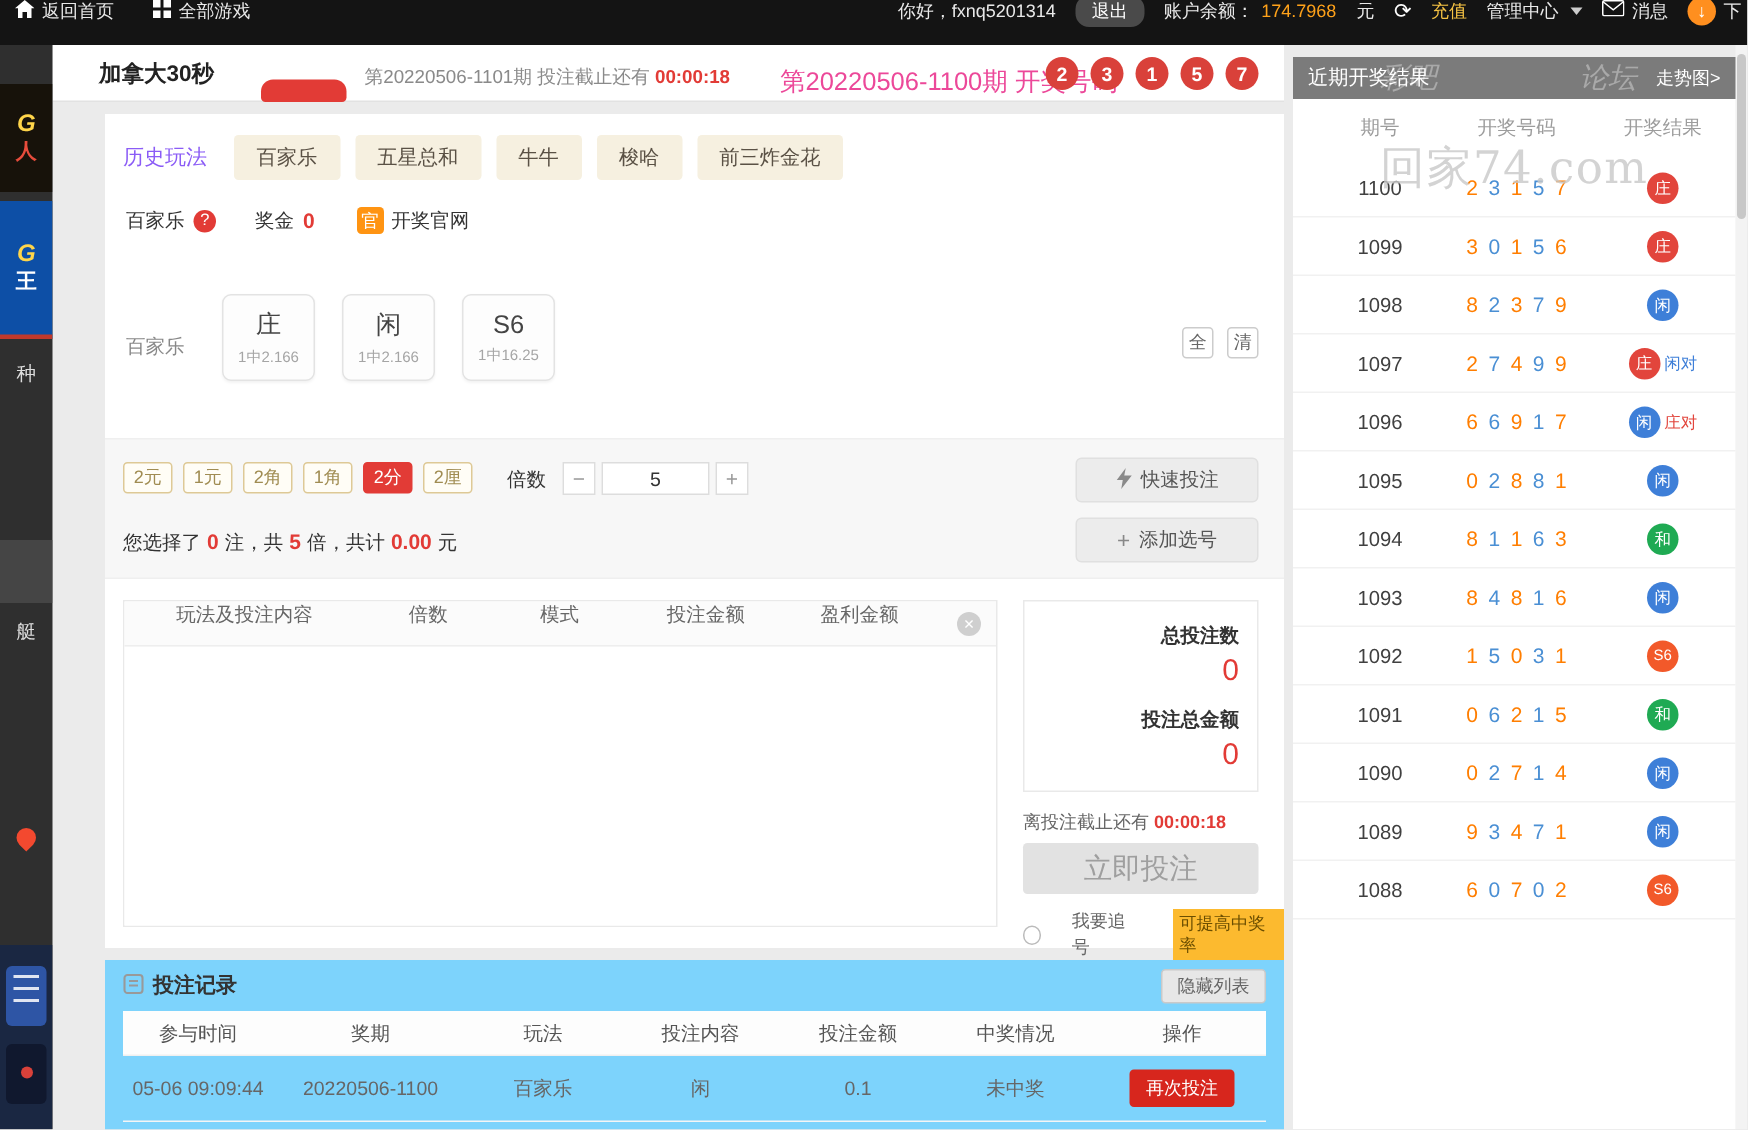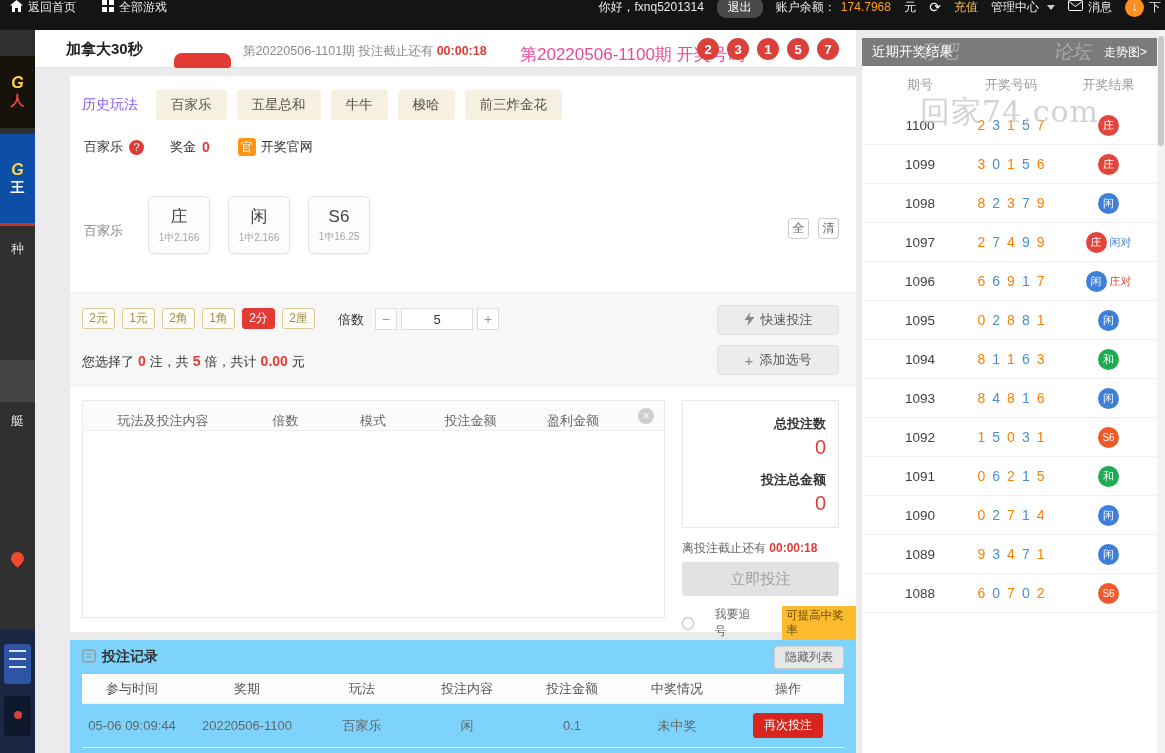--- a/index.html
+++ b/index.html
@@ -76,29 +76,29 @@
   .step-btn { width:22px; height:22px; border:1px solid #ddd; background:#fff; color:#999; font-size:14px; display:flex; align-items:center; justify-content:center; cursor:pointer;}
   .mult-input { width:72px; height:22px; border:1px solid #ddd; text-align:center; font-size:13px; color:#333; background:#fff;}
   .gray-btn { position:absolute; right:17px; width:122px; height:30px; background:#ececec; border:1px solid #e0e0e0; border-radius:4px; color:#555; font-size:13px; display:flex; align-items:center; justify-content:center; gap:6px; cursor:pointer;}
   .quick-btn { top:12px; }
   .add-btn { top:52px; }
   .plus-ic { font-size:15px; color:#888; }
   .sel-summary { position:absolute; left:12px; top:60px; font-size:13px; color:#333; }
   .sel-num { color:#e23b36; font-weight:bold; margin:0 4px; font-size:14px; }
 
   .bet-table { position:absolute; left:12px; top:324px; width:583px; height:218px; border:1px solid #e9e9e9; }
-  .bt-head { height:30px; background:#fbfbfb; border-bottom:1px solid #eee; display:flex; align-items:flex-end; position:relative;}
+  .bt-head { height:30px; background:#fbfbfb; border-bottom:1px solid #eee; display:flex; align-items:flex-start; position:relative;}
   .bt-col { text-align:center; color:#666; font-size:13px; }
   .bt-close { position:absolute; right:10px; top:7px; width:16px; height:16px; border-radius:50%; background:#cfcfcf; color:#fff; font-size:12px; line-height:16px; text-align:center; cursor:pointer;}
 
   .sum-box { position:absolute; left:612px; top:324px; width:157px; height:128px; border:1px solid #e9e9e9; padding:14px 12px 0 0; text-align:right; }
   .sum-label { font-size:13px; font-weight:bold; color:#333; }
   .sum-val { font-size:20px; color:#e23b36; margin:3px 0 12px 0; }
   .cd-line { position:absolute; left:612px; top:464px; width:157px; font-size:12px; color:#666; }
-  .betnow-btn { position:absolute; left:612px; top:486px; width:157px; height:34px; background:#e2e2e2; border:none; border-radius:3px; color:#9f9f9f; font-size:15px; cursor:pointer;}
+  .betnow-btn { position:absolute; left:612px; top:486px; width:157px; height:34px; background:#e2e2e2; border:none; border-radius:3px; color:#9f9f9f; font-size:19px; cursor:pointer;}
   .chase-row { position:absolute; left:612px; top:530px; display:flex; align-items:center; gap:20px; font-size:12px; color:#666; }
   .radio { width:13px; height:13px; border:1px solid #bbb; border-radius:50%; background:#fff; cursor:pointer;}
   .chase-tip { background:#fcba2f; color:#6b4e00; padding:2px 4px; font-size:11.5px; margin-left:2px;}
 
   
   .card2 { position:absolute; left:70px; top:640px; width:786px; height:123px; background:#7dd3fc; overflow:hidden;}
   .rec-head-bar { height:34px; display:flex; align-items:center; justify-content:space-between; padding:0 12px; }
   .rec-title { display:flex; align-items:center; gap:6px; font-size:14px; font-weight:bold; color:#333; }
   .hide-btn { width:70px; height:23px; background:#e7e7e7; border:1px solid #c9c9c9; border-radius:3px; color:#666; font-size:12px; cursor:pointer;}
   .rec-grid { display:grid; grid-template-columns:100px 130px 100px 110px 100px 110px 112px; align-items:center; }

